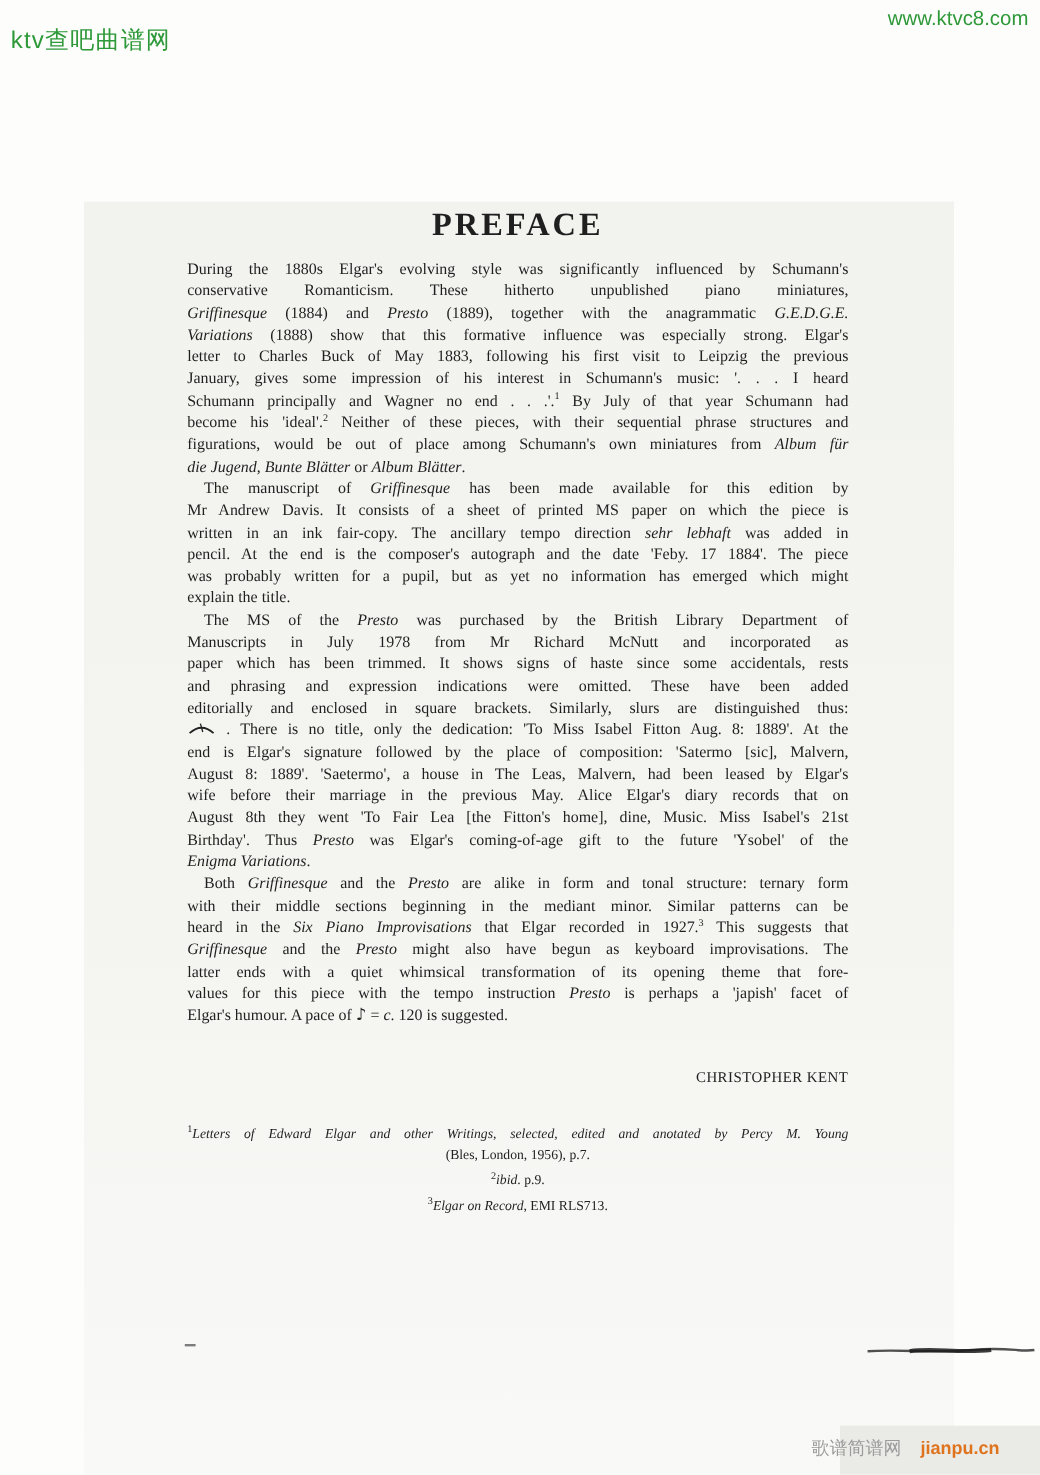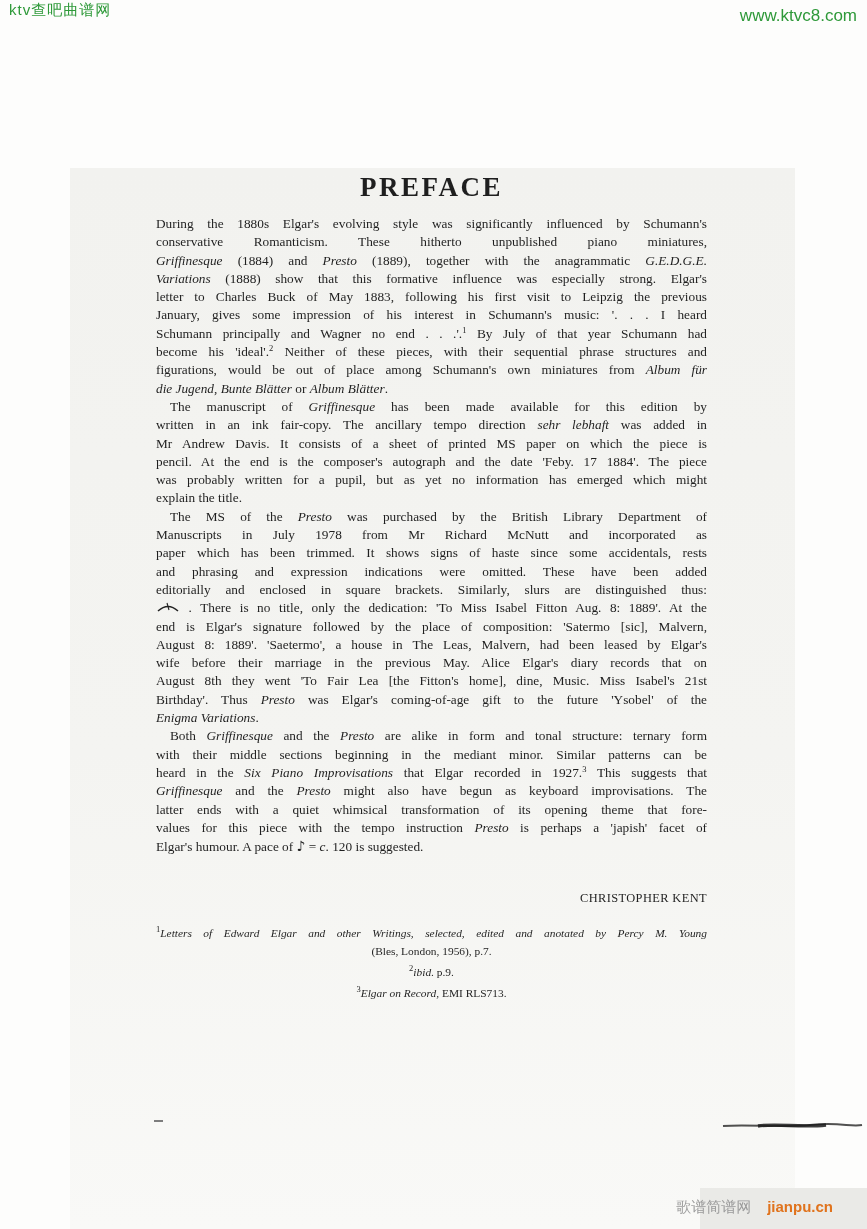--- a/index.html
+++ b/index.html
@@ -11,21 +11,21 @@
   }
   .page{
     position:absolute;left:70px;top:168px;width:725px;height:1061px;
     background:linear-gradient(180deg,#f2f2ef 0%,#f4f4f1 55%,#f9f9f7 100%);
   }
   .shadow-band{
     position:absolute;left:700px;top:1188px;width:167px;height:41px;
     background:#eaeae7;
   }
   .wm{position:absolute;font-family:"Liberation Sans",sans-serif;}
-  .wm-tl{left:9px;top:1px;font-size:15px;letter-spacing:1px;}
+  .wm-tl{left:9px;top:20px;font-size:20px;letter-spacing:1px;}
   .wm-tr{right:10px;top:6px;font-size:17px;}
   .wm-br{right:34px;top:1198px;font-size:15px;}
   .wm-br .domain{font-weight:bold;margin-left:16px;}
   .title{
     position:absolute;left:156px;top:172px;width:551px;margin:0;
     text-align:center;font-size:27px;font-weight:600;letter-spacing:2.5px;
     font-family:"Liberation Serif",serif;
   }
   .body-text{
     position:absolute;left:156px;top:215px;width:551px;
@@ -42,21 +42,21 @@
   .note{font-family:"DejaVu Sans",sans-serif;font-size:14px;}
   .signature{
     position:absolute;left:156px;top:891px;width:551px;
     text-align:right;font-size:12.4px;letter-spacing:0.4px;
   }
   .footnotes{
     position:absolute;left:156px;top:924px;width:551px;
     font-size:11.4px;
   }
   .footnote{margin-top:3px;}
-  .footnote:first-child{margin-top:0;}
+  .footnote:first-child{margin-top:12px;}
   .fn-line{line-height:18px;text-align:center;}
   .fn-line.just{text-align:justify;text-align-last:justify;}
   .artifact-dash{
     position:absolute;left:154px;top:1120px;width:9px;height:2px;background:#7d7d7d;
   }
   .artifact-smudge{position:absolute;left:720px;top:1120px;}
 </style>
 </head>
 <body>
 
@@ -73,22 +73,22 @@
     <div class="line">conservative Romanticism. These hitherto unpublished piano miniatures,</div>
     <div class="line"><i>Griffinesque</i> (1884) and <i>Presto</i> (1889), together with the anagrammatic <i>G.E.D.G.E.</i></div>
     <div class="line"><i>Variations</i> (1888) show that this formative influence was especially strong. Elgar's</div>
     <div class="line">letter to Charles Buck of May 1883, following his first visit to Leipzig the previous</div>
     <div class="line">January, gives some impression of his interest in Schumann's music: '. . . I heard</div>
     <div class="line">Schumann principally and Wagner no end . . .'.<sup>1</sup> By July of that year Schumann had</div>
     <div class="line">become his 'ideal'.<sup>2</sup> Neither of these pieces, with their sequential phrase structures and</div>
     <div class="line">figurations, would be out of place among Schumann's own miniatures from <i>Album für</i></div>
     <div class="line last"><i>die Jugend</i>, <i>Bunte Blätter</i> or <i>Album Blätter</i>.</div>
     <div class="line indent">The manuscript of <i>Griffinesque</i> has been made available for this edition by</div>
+    <div class="line">Mr Andrew Davis. It consists of a sheet of printed MS paper on which the piece is</div>
     <div class="line">written in an ink fair-copy. The ancillary tempo direction <i>sehr lebhaft</i> was added in</div>
-    <div class="line">Mr Andrew Davis. It consists of a sheet of printed MS paper on which the piece is</div>
     <div class="line">pencil. At the end is the composer's autograph and the date 'Feby. 17 1884'. The piece</div>
     <div class="line">was probably written for a pupil, but as yet no information has emerged which might</div>
     <div class="line last">explain the title.</div>
     <div class="line indent">The MS of the <i>Presto</i> was purchased by the British Library Department of</div>
     <div class="line">Manuscripts in July 1978 from Mr Richard McNutt and incorporated as</div>
     <div class="line">paper which has been trimmed. It shows signs of haste since some accidentals, rests</div>
     <div class="line">and phrasing and expression indications were omitted. These have been added</div>
     <div class="line">editorially and enclosed in square brackets. Similarly, slurs are distinguished thus:</div>
     <div class="line"><span class="slur"><svg width="24" height="11" viewBox="0 0 24 11">
           <path d="M2 9 Q12 0 22 9" fill="none" stroke="#222" stroke-width="1.5"></path>

